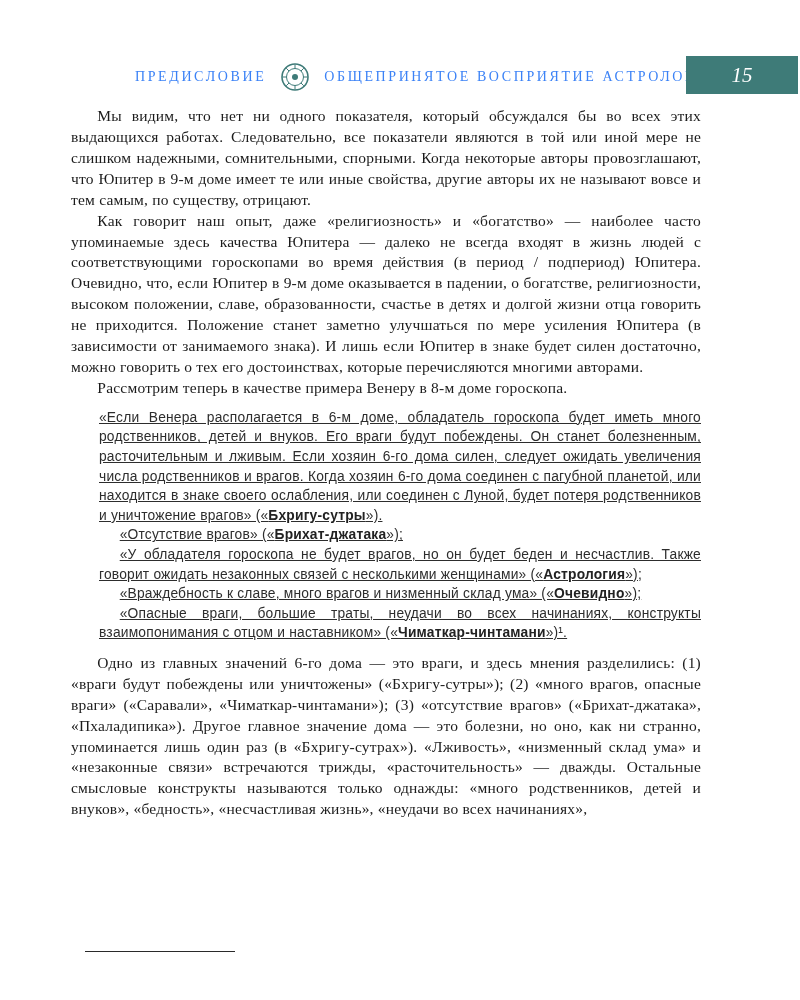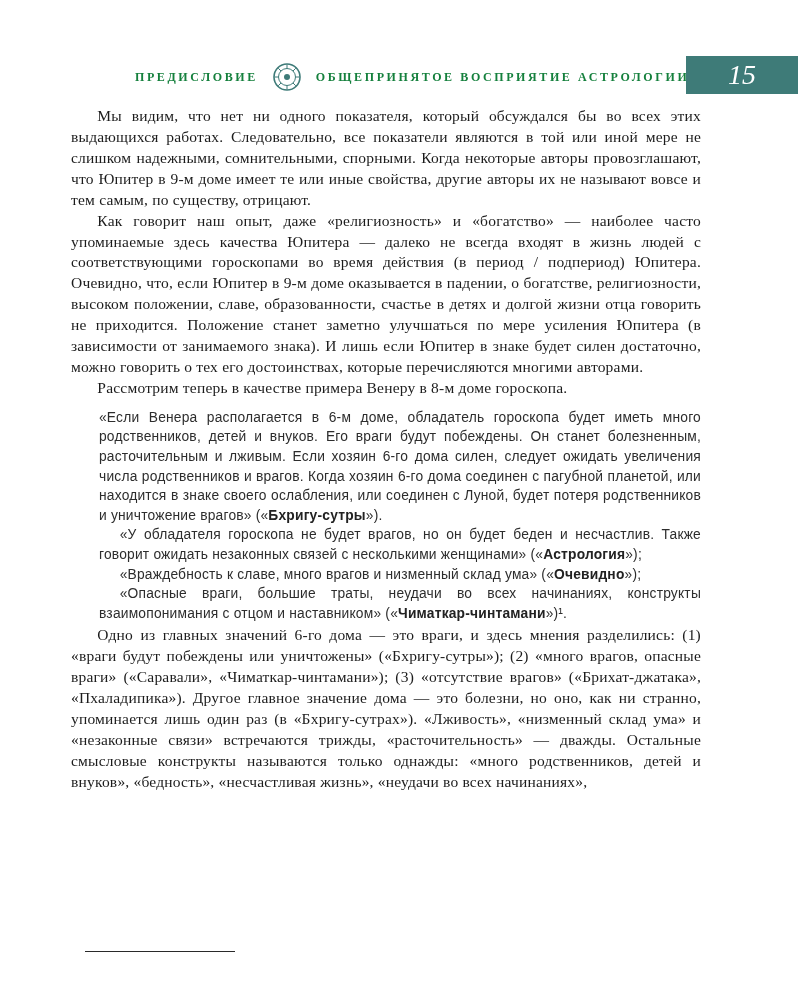--- a/index.html
+++ b/index.html
@@ -12,65 +12,66 @@
     color:#1c1c1c;
   }
 
   
   .header-row {
     position:absolute;
     top:58px; left:85px; right:85px; height:38px;
     display:flex; align-items:center;
   }
   .running-title {
-    color:#15803d;
+    color:#3b82f6;
     font-family:"Liberation Serif", serif;
-    font-size:12px;
+    font-size:14px;
     letter-spacing:2.6px;
-    font-weight:bold;
+    font-weight:normal;
     white-space:nowrap;
   }
   .running-title.left  { margin-left:50px; }
   .running-title.right { margin-left:14px; }
   .ornament {
     margin-left:14px;
     flex:0 0 auto;
     display:inline-flex;
   }
   .page-number-box {
     position:absolute;
     top:56px; right:2px;
     width:112px; height:38px;
     background:#3e7b78;
     color:#ffffff;
     display:flex; align-items:center; justify-content:center;
     font-family:"Liberation Serif", serif;
     font-style:italic;
-    font-size:28px;
+    font-size:21px;
   }
 
   
   .body-text {
     position:absolute;
     top:106px; left:71px; width:630px;
     font-size:15.5px;
     line-height:1.35;
     text-align:justify;
     letter-spacing:0.2px;
   }
   .body-text p { margin:0; text-indent:1.7em; }
 
   
   .quote-block {
-    margin:9px 0 2px 28px;
+    margin:9px 0 10px 28px;
     font-family:"Liberation Sans", sans-serif;
     font-size:13.8px;
     line-height:1.42;
     color:#2d2d2d;
     text-align:justify;
+    text-decoration:underline;
   }
   .quote-block p { margin:0; text-indent:1.5em; }
   .quote-block p:first-child { text-indent:0; }
   .quote-block b { font-weight:bold; color:#222; }
 
   
   .footnote-area {
     position:absolute;
     left:85px; bottom:42px; width:630px;
   }
@@ -118,20 +119,21 @@
     <span>15</span>
   </div>
 
   <div class="body-text">
     <p>Мы видим, что нет ни одного показателя, который обсуждался бы во всех этих выдающихся работах. Следовательно, все показатели являются в той или иной мере не слишком надежными, сомнительными, спорными. Когда некоторые авторы провозглашают, что Юпитер в 9-м доме имеет те или иные свойства, другие авторы их не называют вовсе и тем самым, по существу, отрицают.</p>
     <p>Как говорит наш опыт, даже «религиозность» и «богатство» — наиболее часто упоминаемые здесь качества Юпитера — далеко не всегда входят в жизнь людей с соответствующими гороскопами во время действия (в период / подпериод) Юпитера. Очевидно, что, если Юпитер в 9-м доме оказывается в падении, о богатстве, религиозности, высоком положении, славе, образованности, счастье в детях и долгой жизни отца говорить не приходится. Положение станет заметно улучшаться по мере усиления Юпитера (в зависимости от занимаемого знака). И лишь если Юпитер в знаке будет силен достаточно, можно говорить о тех его достоинствах, которые перечисляются многими авторами.</p>
     <p>Рассмотрим теперь в качестве примера Венеру в 8-м доме гороскопа.</p>
 
     <div class="quote-block">
         <p><span>«Если Венера располагается в 6-м доме, обладатель гороскопа будет иметь много родственников, детей и внуков. Его враги будут побеждены. Он станет болезненным, расточительным и лживым. Если хозяин 6-го дома силен, следует ожидать увеличения числа родственников и врагов. Когда хозяин 6-го дома соединен с пагубной планетой, или находится в знаке своего ослабления, или соединен с Луной, будет потеря родственников и уничтожение врагов» («</span><b>Бхригу-сутры</b><span>»).</span></p>
+        <p><span>«Отсутствие врагов» («</span><b>Брихат-джатака</b><span>»);</span></p>
         <p><span>«У обладателя гороскопа не будет врагов, но он будет беден и несчастлив. Также говорит ожидать незаконных связей с несколькими женщинами» («</span><b>Астрология</b><span>»);</span></p>
         <p><span>«Враждебность к славе, много врагов и низменный склад ума» («</span><b>Очевидно</b><span>»);</span></p>
         <p><span>«Опасные враги, большие траты, неудачи во всех начинаниях, конструкты взаимопонимания с отцом и наставником» («</span><b>Чиматкар-чинтамани</b><span>»)¹.</span></p>
       </div>
 
     <p>Одно из главных значений 6-го дома — это враги, и здесь мнения разделились: (1) «враги будут побеждены или уничтожены» («Бхригу-сутры»); (2) «много врагов, опасные враги» («Саравали», «Чиматкар-чинтамани»); (3) «отсутствие врагов» («Брихат-джатака», «Пхаладипика»). Другое главное значение дома — это болезни, но оно, как ни странно, упоминается лишь один раз (в «Бхригу-сутрах»). «Лживость», «низменный склад ума» и «незаконные связи» встречаются трижды, «расточительность» — дважды. Остальные смысловые конструкты называются только однажды: «много родственников, детей и внуков», «бедность», «несчастливая жизнь», «неудачи во всех начинаниях»,</p>
   </div>
 
   <div class="footnote-area">
     <div class="footnote-rule"></div>

